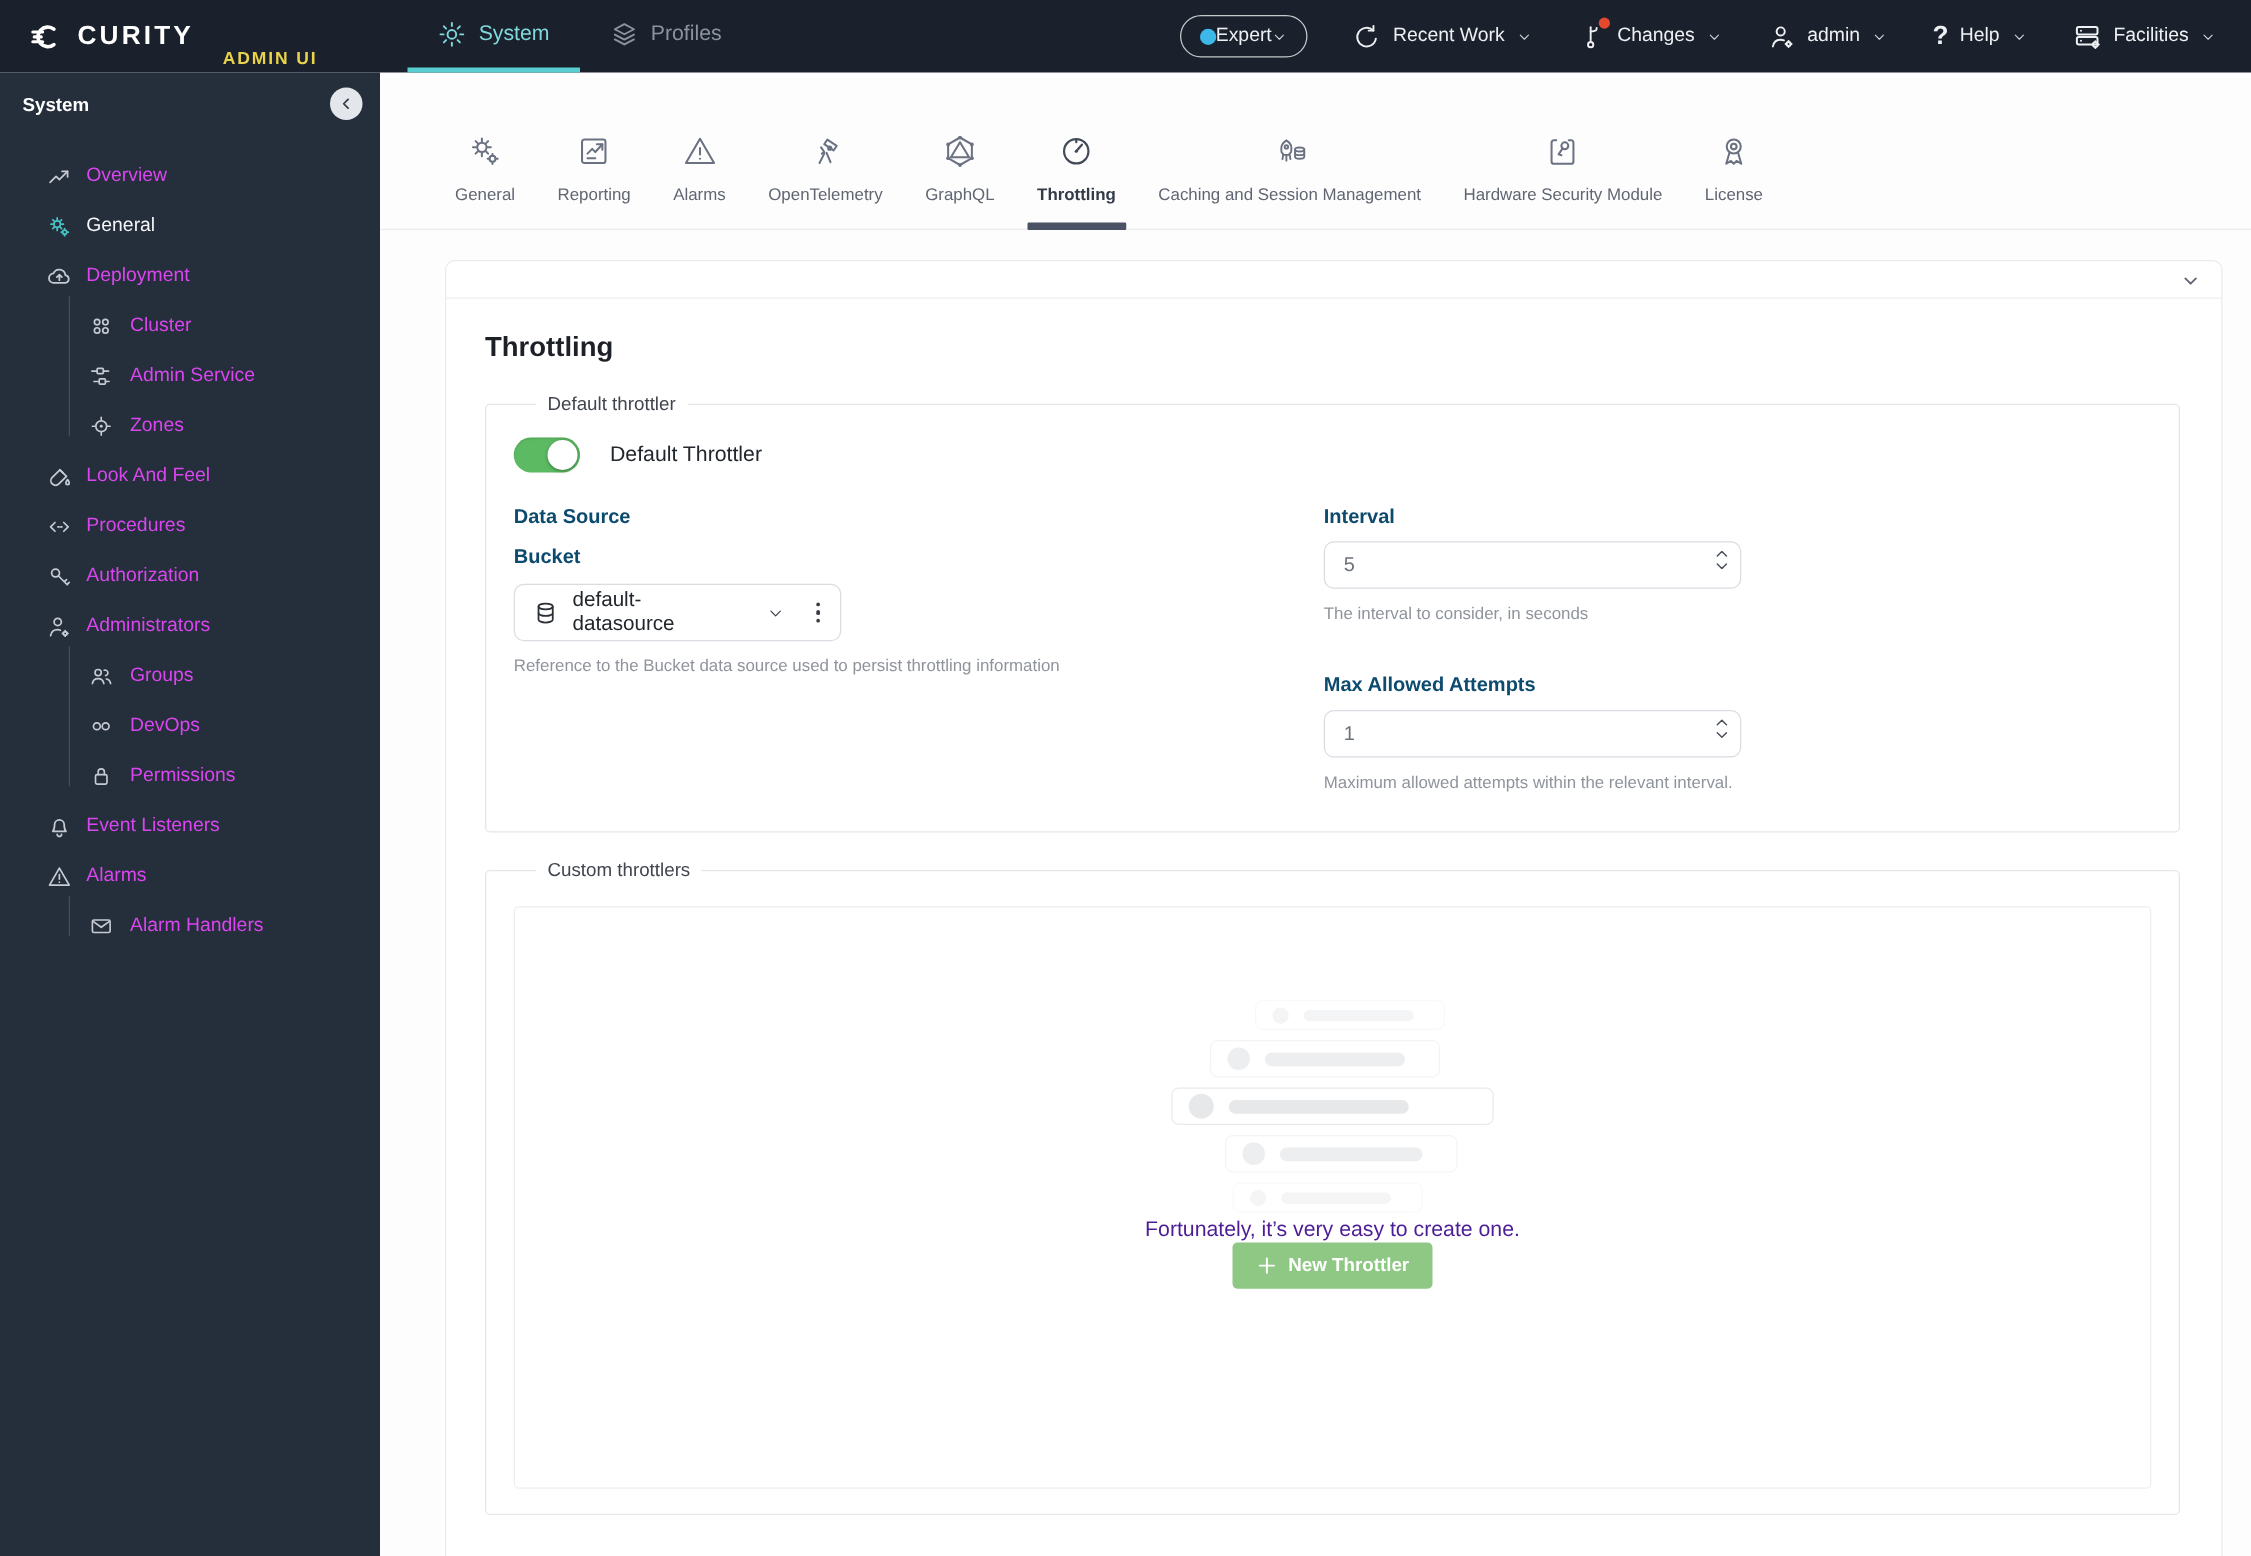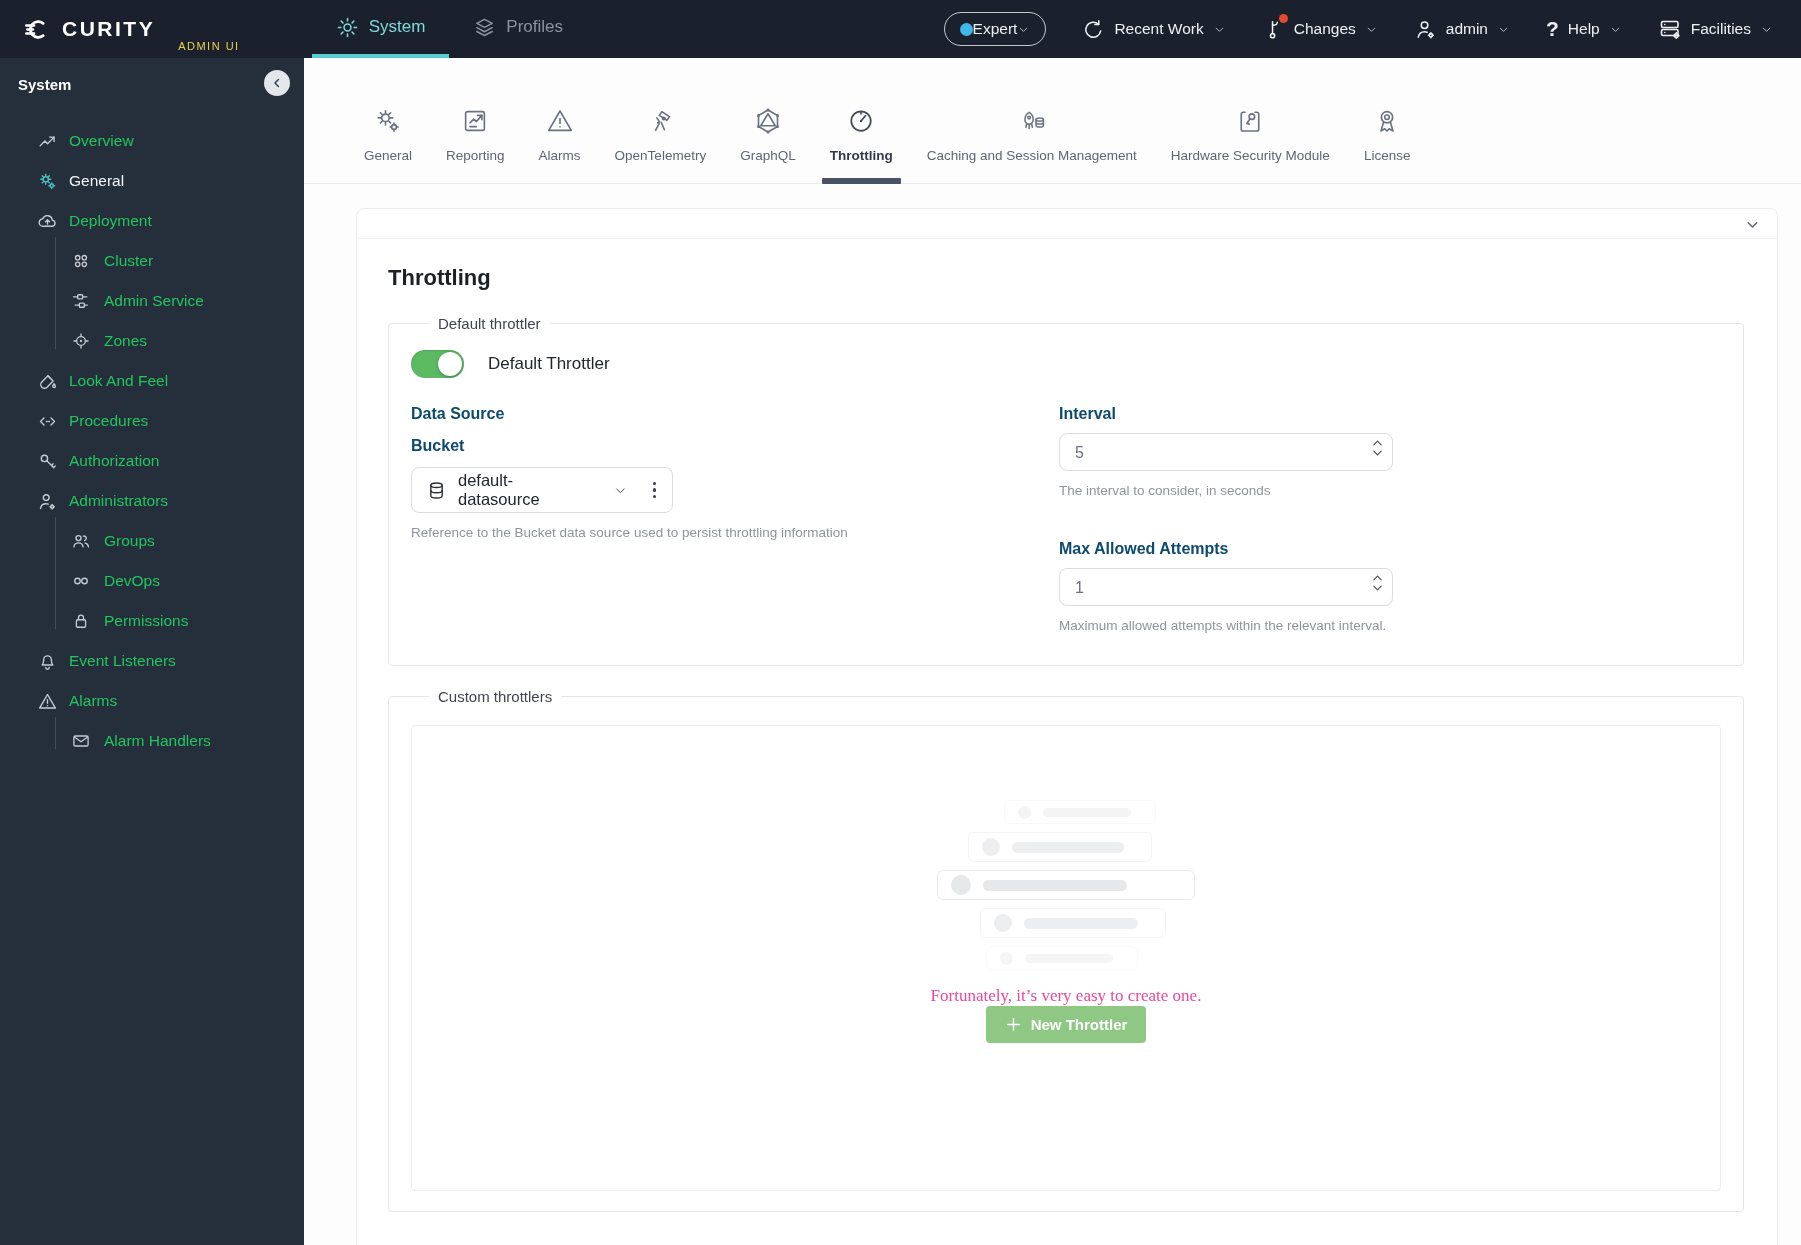--- a/index.html
+++ b/index.html
@@ -6,21 +6,21 @@
   html,body { width:1801px; height:1245px; overflow:hidden; background:#fff;
               font-family:"Liberation Sans", sans-serif; }
   .ic { fill:none; stroke:currentColor; stroke-width:1.6; stroke-linecap:round; stroke-linejoin:round; }
   svg { display:block; }
 
   
   .topbar { position:absolute; left:0; top:0; width:1801px; height:58px;
             background:#1a212c; display:flex; align-items:stretch; color:#e9ecf0; z-index:5; }
   .logo-wrap { display:flex; align-items:center; margin-left:24px; gap:11px; }
   .logo-text { font-size:21px; font-weight:bold; letter-spacing:2.5px; color:#fff; }
-  .logo-badge { font-size:11px; font-weight:normal; letter-spacing:1.5px; color:#e9d34b; margin-left:12px;margin-top:34px; }
+  .logo-badge { font-size:14px; font-weight:bold; letter-spacing:1.5px; color:#e9d34b; margin-left:12px;margin-top:34px; }
   .top-tabs { display:flex; margin-left:72px; }
   .top-tab { display:flex; align-items:center; gap:10px; padding:0 24px; font-size:17px;
              color:#8b93a0; cursor:pointer; border-bottom:4px solid transparent; }
   .top-tab.active { color:#7fd8db; border-bottom-color:#59ced2; }
   .top-right { margin-left:auto; display:flex; align-items:center; gap:36px; margin-right:28px;
                font-size:15.5px; color:#eef0f3; }
   .pill { display:flex; align-items:center; gap:0; border:1px solid rgba(255,255,255,.75);
           border-radius:17px; padding:7px 15px; cursor:pointer; }
   .dot-blue { width:13px; height:13px; border-radius:50%; background:#3db8e9; }
   .menu-item { display:flex; align-items:center; gap:9px; cursor:pointer; }
@@ -28,21 +28,21 @@
   .rel { position:relative; }
   .notif { position:absolute; top:-4px; right:-3px; width:9px; height:9px; border-radius:50%; background:#e2492f; }
 
   
   .sidebar { position:absolute; left:0; top:58px; width:304px; bottom:0; background:#252e3b; color:#ccd0d7; }
   .sb-title { font-size:15px; font-weight:bold; color:#fff; padding:18px 0 0 18px; }
   .collapse-btn { position:absolute; top:12px; right:14px; width:26px; height:26px; border-radius:50%;
                   background:#e3e6ea; color:#303a48; display:flex; align-items:center; justify-content:center; cursor:pointer; }
   .nav { margin-top:28px; }
   .nav-item { height:40px; display:flex; align-items:center; padding-left:37px; gap:11px;
-              font-size:15.5px; cursor:pointer; color:#22c55e; }
+              font-size:15.5px; cursor:pointer; color:#d946ef; }
   .nav-item .nico { color:#c6cbd3; }
   .nav-item.active { color:#f4f6f8; }
   .nav-item.active .nico { color:#49c3c3; }
   .nav-group { position:relative; }
   .nav-group::before { content:""; position:absolute; left:55px; top:-4px; bottom:12px; width:1px; background:#434d5c; }
   .nav-group .nav-item { padding-left:71px; gap:13px; }
 
   
   .main { position:absolute; left:304px; top:58px; right:0; bottom:0; background:#fdfdfe; }
   .mini-gear { position:absolute; left:16px; top:14px; color:#99a0ab; }
@@ -100,21 +100,21 @@
   .skel-row .c { width:18px; height:18px; border-radius:50%; background:#e7e8ea; flex:none; }
   .skel-row .b { height:11px; border-radius:6px; background:#e7e8ea; }
   .sk1 { width:152px; height:24px; opacity:.45; transform:translateX(14px); }
   .sk1 .c { width:13px; height:13px; } .sk1 .b { width:88px; height:9px; }
   .sk2 { width:184px; opacity:.72; transform:translateX(-6px); } .sk2 .b { width:112px; }
   .sk3 { width:258px; border-color:#e8eaec; } .sk3 .b { width:144px; } .sk3 .c { width:20px; height:20px; }
   .sk4 { width:186px; opacity:.72; transform:translateX(7px); } .sk4 .b { width:114px; }
   .sk5 { width:152px; height:24px; opacity:.4; transform:translateX(-4px); }
   .sk5 .c { width:13px; height:13px; } .sk5 .b { width:88px; height:9px; }
   .empty-head { margin-top:40px; font-size:30px; font-weight:bold; color:#15181c; }
-  .empty-sub { margin-top:16px; font-size:17px; color:#ec4899;font-family:Liberation Serif, serif; }
+  .empty-sub { margin-top:4px; font-size:17px; color:#4c1d95; }
   .btn-green { display:flex; align-items:center; gap:9px; background:#8fc884; color:#fff;
                border:none; border-radius:4px; padding:10px 19px; font-size:15px; font-weight:bold;
                font-family:"Liberation Sans", sans-serif; cursor:pointer; }
 </style>
 </head>
 <body>
 
 <div class="topbar">
   <div class="logo-wrap">
     <span>

